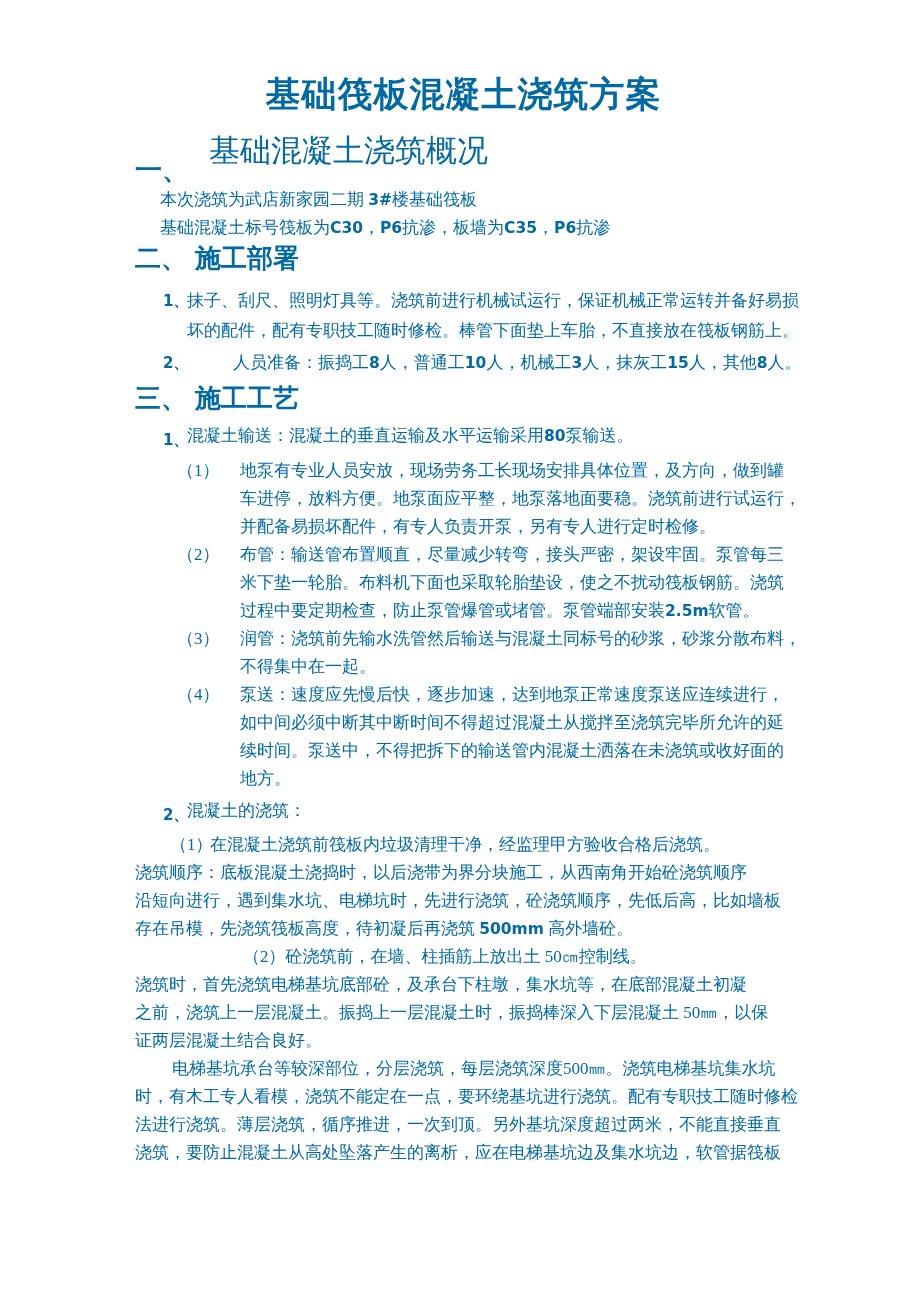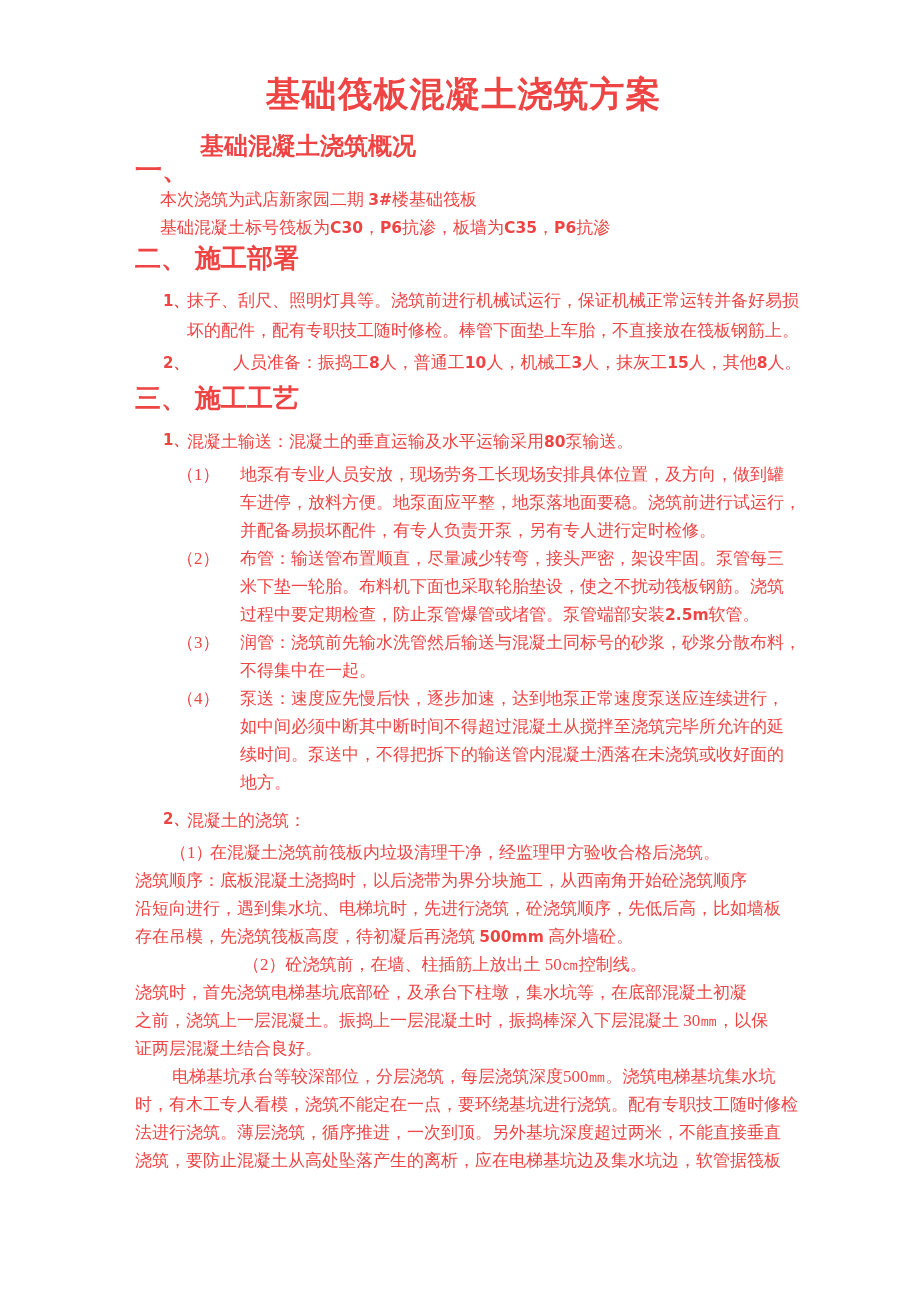--- a/index.html
+++ b/index.html
@@ -5,58 +5,58 @@
   html,body{margin:0;padding:0;}
   body{
     width:920px;height:1302px;
     background:#f2f2f2;
     font-family:"Liberation Serif", serif;
   }
   .page{
     position:relative;
     width:920px;height:1302px;
     background:#ffffff;
-    color:#ef4444;
+    color:#0369a1;
     overflow:hidden;
     box-sizing:border-box;
     padding:0 128px 0 135px;
   }
   
   .doc-title{
     padding-top:74px;
     text-align:center;
     font-size:35px;
     font-weight:700;
     line-height:42px;
     letter-spacing:1px;
     white-space:pre;
   }
   
   .h1row{position:relative;margin-top:14px;height:56px;}
-  .h1text{position:absolute;left:65px;top:0;font-size:24px;font-weight:700;white-space:pre;}
+  .h1text{position:absolute;left:74px;top:0;font-size:31px;font-weight:400;white-space:pre;}
   .h1marker{position:absolute;left:0;top:22px;font-size:27px;font-weight:700;white-space:pre;}
   
   .ln{font-size:17px;line-height:28px;white-space:pre;}
   .intro{margin-left:25px;}
   
   .sech{display:flex;font-size:26px;font-weight:700;line-height:30px;margin-top:2px;}
   .sech .mk{width:60px;white-space:pre;}
   .sech .lb{white-space:pre;}
   
   .li1{display:flex;margin-left:28px;}
   .li1 .num{
     width:24px;flex:0 0 24px;
     font-family:"DejaVu Sans", sans-serif;
     font-weight:700;font-size:15px;line-height:30px;
     white-space:pre;
   }
   .li1 .body{flex:1;}
   .li1 .body .ln{line-height:30px;}
   .li1.tight .num{line-height:28px;}
-  .li1.tight .body .ln{line-height:32px;}
+  .li1.tight .body .ln{line-height:20px;}
   .tabbed{margin-left:46px;}
   
   .li2{display:flex;margin-left:42px;}
   .li2 .num{width:63px;flex:0 0 63px;font-size:17px;line-height:28px;white-space:pre;}
   .li2 .body{flex:1;}
   .li2.narrow{margin-left:35px;}
   .li2.narrow .num{width:40px;flex:0 0 40px;}
   
   .para{margin:0;}
   .ind68{margin-left:108px;}
@@ -171,21 +171,21 @@
     <div class="ln">沿短向进行，遇到集水坑、电梯坑时，先进行浇筑，砼浇筑顺序，先低后高，比如墙板</div>
     <div class="ln"><span>存在吊模，先浇筑筏板高度，待初凝后再浇筑 </span><span class="blat">500mm</span><span> 高外墙砼。</span></div>
   </div>
 
   <div class="para">
     <div class="ln ind68">（2）砼浇筑前，在墙、柱插筋上放出土 50㎝控制线。</div>
   </div>
 
   <div class="para">
     <div class="ln">浇筑时，首先浇筑电梯基坑底部砼，及承台下柱墩，集水坑等，在底部混凝土初凝</div>
-    <div class="ln">之前，浇筑上一层混凝土。振捣上一层混凝土时，振捣棒深入下层混凝土 30㎜，以保</div>
+    <div class="ln">之前，浇筑上一层混凝土。振捣上一层混凝土时，振捣棒深入下层混凝土 50㎜，以保</div>
     <div class="ln">证两层混凝土结合良好。</div>
   </div>
 
   <div class="para">
     <div class="ln ind37">电梯基坑承台等较深部位，分层浇筑，每层浇筑深度500㎜。浇筑电梯基坑集水坑</div>
     <div class="ln">时，有木工专人看模，浇筑不能定在一点，要环绕基坑进行浇筑。配有专职技工随时修检</div>
     <div class="ln">法进行浇筑。薄层浇筑，循序推进，一次到顶。另外基坑深度超过两米，不能直接垂直</div>
     <div class="ln">浇筑，要防止混凝土从高处坠落产生的离析，应在电梯基坑边及集水坑边，软管据筏板</div>
   </div>
 

